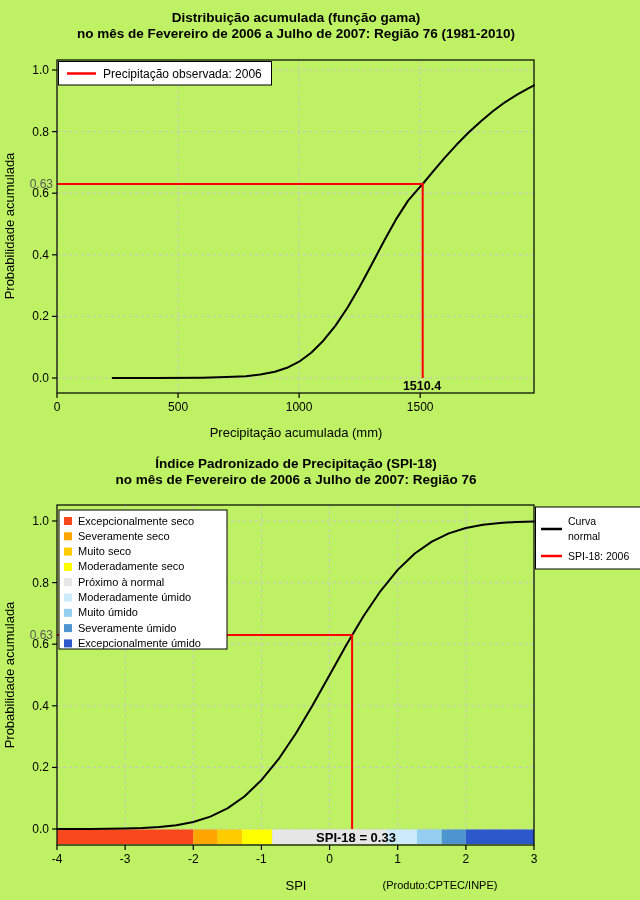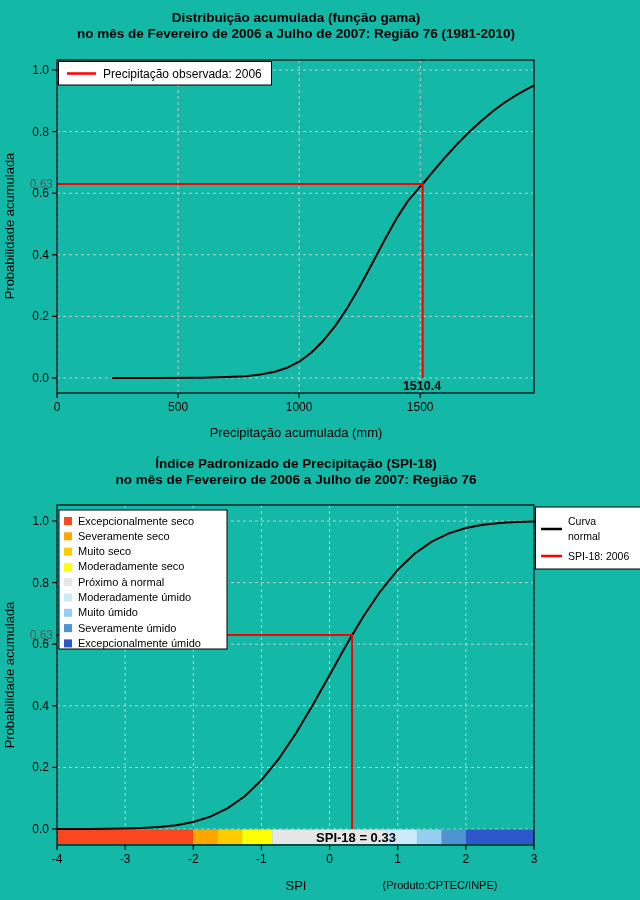--- a/index.html
+++ b/index.html
@@ -1,16 +1,16 @@
 <!DOCTYPE html>
 <html><head>
 <meta charset="utf-8">
 <style>
   html,body{margin:0;padding:0;background:#ffffff;}
-  .page{width:640px;height:900px;position:relative;background:#14b8a6;}
+  .page{width:640px;height:900px;position:relative;background:#bef264;}
   svg text{font-family:"Liberation Sans","DejaVu Sans",sans-serif;fill:#000;}
   .title{font-size:13.5px;font-weight:bold;}
   .ticklab{font-size:12px;}
   .axlab{font-size:13px;}
   .ann-bold{font-size:12.5px;font-weight:bold;}
   .spi-ann{font-size:13px;font-weight:bold;}
   .problab{font-size:12px;fill:#595959;}
   .leg{font-size:12px;}
   .leg-small{font-size:10.5px;}
   .cat{font-size:11px;}

